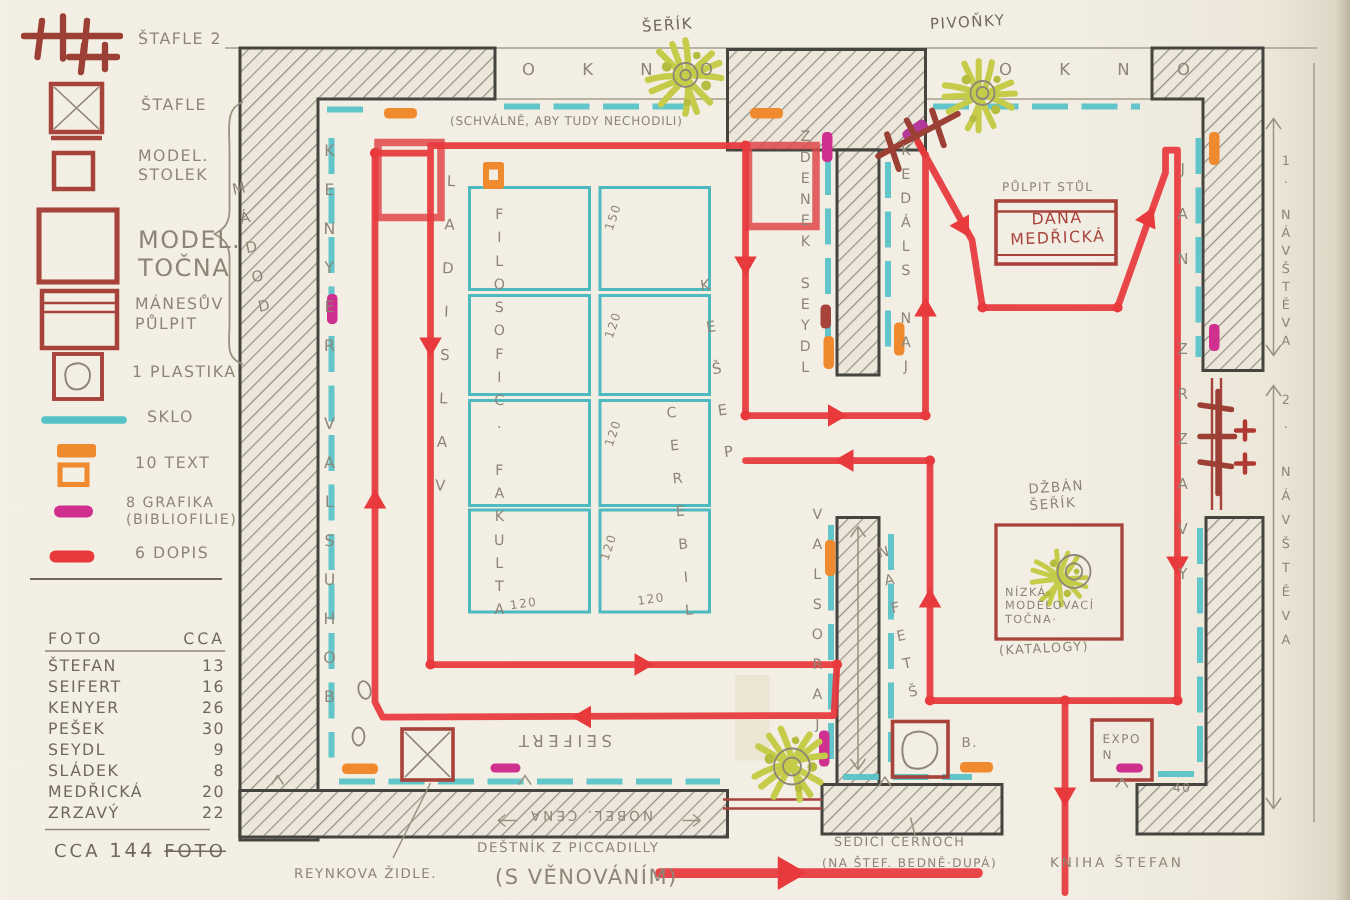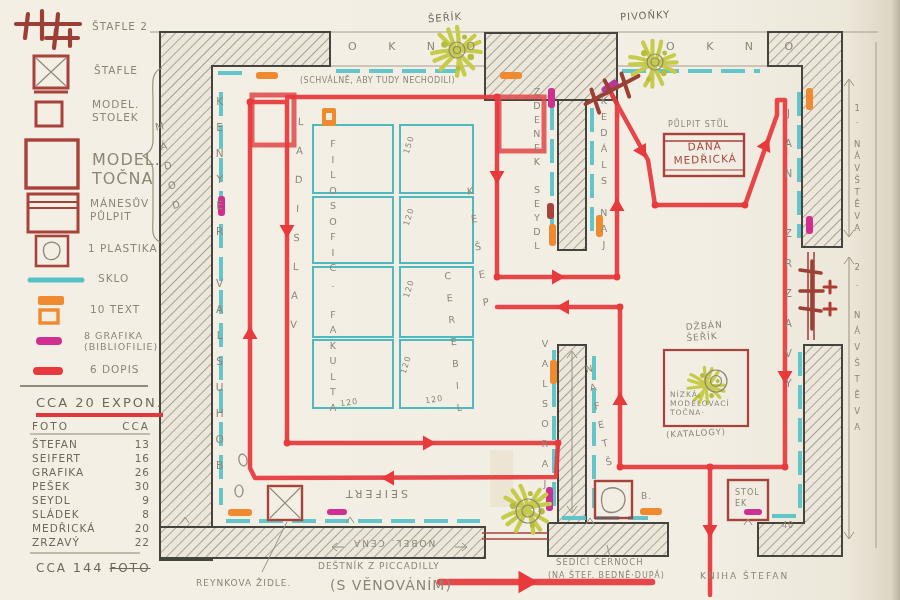--- a/index.html
+++ b/index.html
@@ -251,35 +251,34 @@
 <div class="t wrap" style="left:92px;top:98px;font-size:10.5px;width:62px">MODEL. STOLEK</div>
 <div class="t wrap" style="left:92px;top:150px;font-size:16px;width:62px">MODEL. TOČNA</div>
 <div class="t wrap" style="left:90px;top:197px;font-size:10.5px;width:72px">MÁNESŮV PŮLPIT</div>
 <div class="t" style="left:88px;top:242px;font-size:10.5px">1 PLASTIKA</div>
 <div class="t" style="left:98px;top:272px;font-size:10.5px">SKLO</div>
 <div class="t" style="left:90px;top:303px;font-size:10.5px">10 TEXT</div>
 <div class="t wrap" style="left:84px;top:330px;font-size:9.5px;width:84px">8 GRAFIKA (BIBLIOFILIE)</div>
 <div class="t" style="left:90px;top:363px;font-size:10.5px">6 DOPIS</div>
 <div class="t v" style="left:163px;top:120px;height:108px;font-size:10px;letter-spacing:9px;transform:rotate(-12deg)">MÁDOD</div>
 
-<div class="t d hdg" style="left:36px;top:395px">CCA 20 EXPON.</div>
 <div class="t d legrow" style="left:32px;top:420px;letter-spacing:2px">
   <span>FOTO</span>
   <span>CCA</span>
 </div>
 <div class="t d legrow" style="left:32px;top:438px">
       <span>ŠTEFAN</span>
       <span>13</span>
     </div>
 <div class="t d legrow" style="left:32px;top:452px">
       <span>SEIFERT</span>
       <span>16</span>
     </div>
 <div class="t d legrow" style="left:32px;top:466px">
-      <span>GRAFIKA</span>
+      <span>KENYER</span>
       <span>26</span>
     </div>
 <div class="t d legrow" style="left:32px;top:480px">
       <span>PEŠEK</span>
       <span>30</span>
     </div>
 <div class="t d legrow" style="left:32px;top:494px">
       <span>SEYDL</span>
       <span>9</span>
     </div>
@@ -325,21 +324,21 @@
 <div class="t" style="left:397px;top:360px;font-size:8px;transform:rotate(-72deg)">120</div>
 <div class="t" style="left:340px;top:398px;font-size:8px;transform:rotate(-8deg)">120</div>
 <div class="t" style="left:425px;top:395px;font-size:8px;transform:rotate(-8deg)">120</div>
 <div class="t" style="left:782px;top:521px;font-size:8px">40</div>
 
 <div class="t" style="left:668px;top:120px;font-size:8px">PŮLPIT STŮL</div>
 <div class="t rb wrap" style="left:669px;top:140px;font-size:10.5px;width:72px;text-align:center;transform:rotate(-2deg)">DANA MEDŘICKÁ</div>
 <div class="t wrap" style="left:686px;top:320px;font-size:9px;width:58px;transform:rotate(-4deg)">DŽBÁN ŠEŘÍK</div>
 <div class="t wrap" style="left:670px;top:390px;font-size:7.5px;width:76px">NÍZKÁ MODELOVACÍ TOČNA·</div>
 <div class="t" style="left:666px;top:428px;font-size:8.5px;transform:rotate(-3deg)">(KATALOGY)</div>
-<div class="t wrap" style="left:735px;top:487px;font-size:8px;width:28px;word-break:break-all;line-height:1.4">STOLEK</div>
+<div class="t wrap" style="left:735px;top:487px;font-size:8px;width:28px;word-break:break-all;line-height:1.4">EXPON</div>
 <div class="t" style="left:641px;top:491px;font-size:9px">B.</div>
 
 <div class="t v" style="left:852px;top:103px;height:130px;font-size:8.5px;letter-spacing:2px">1. NÁVŠTĚVA</div>
 <div class="t v" style="left:852px;top:262px;height:175px;font-size:8.5px;letter-spacing:6px">2. NÁVŠTĚVA</div>
 
 <div class="t flip" style="left:352px;top:537px;font-size:9px;letter-spacing:2px">NOBEL. CENA</div>
 <div class="t" style="left:196px;top:578px;font-size:9px">REYNKOVA ŽIDLE.</div>
 <div class="t" style="left:318px;top:561px;font-size:9px">DEŠTNÍK Z PICCADILLY</div>
 <div class="t" style="left:330px;top:577px;font-size:14px">(S VĚNOVÁNÍM)</div>
 <div class="t" style="left:556px;top:557px;font-size:8.5px">SEDÍCÍ ČERNOCH</div>

